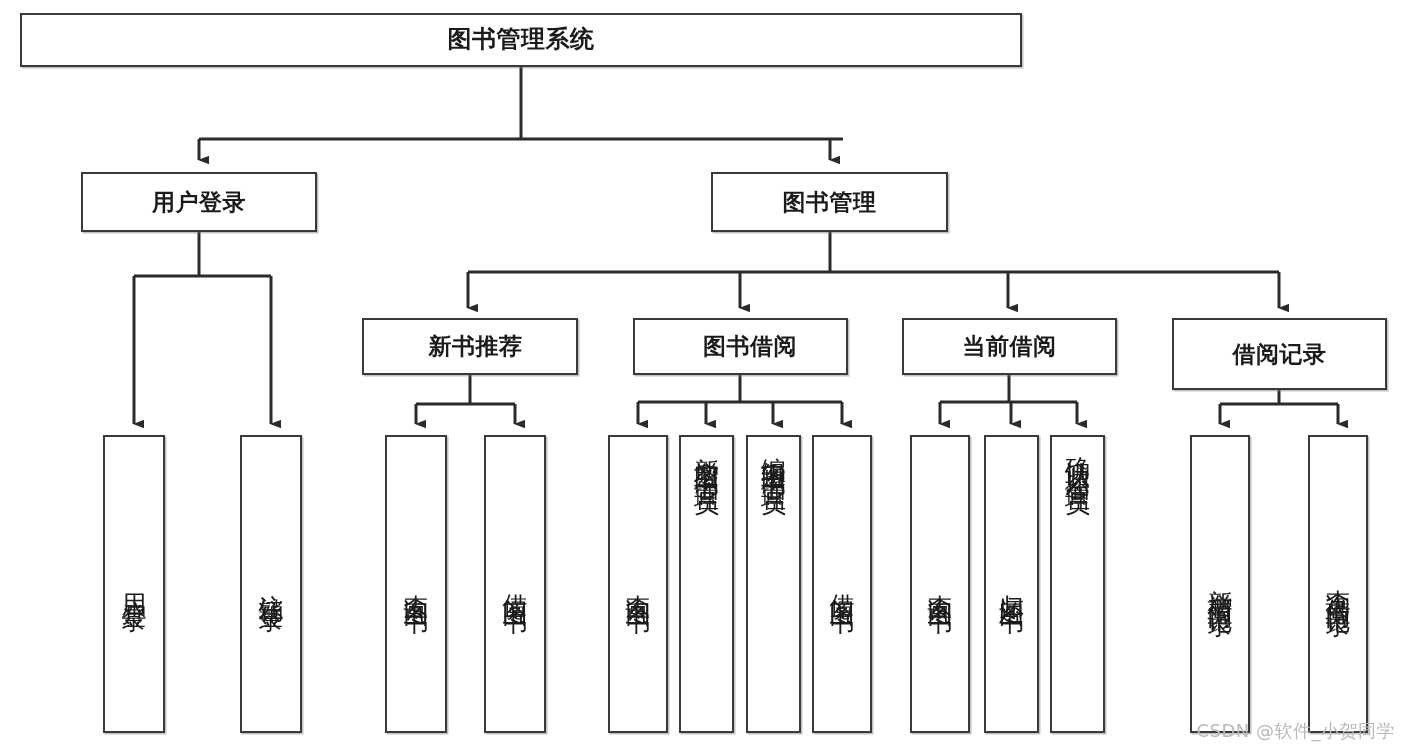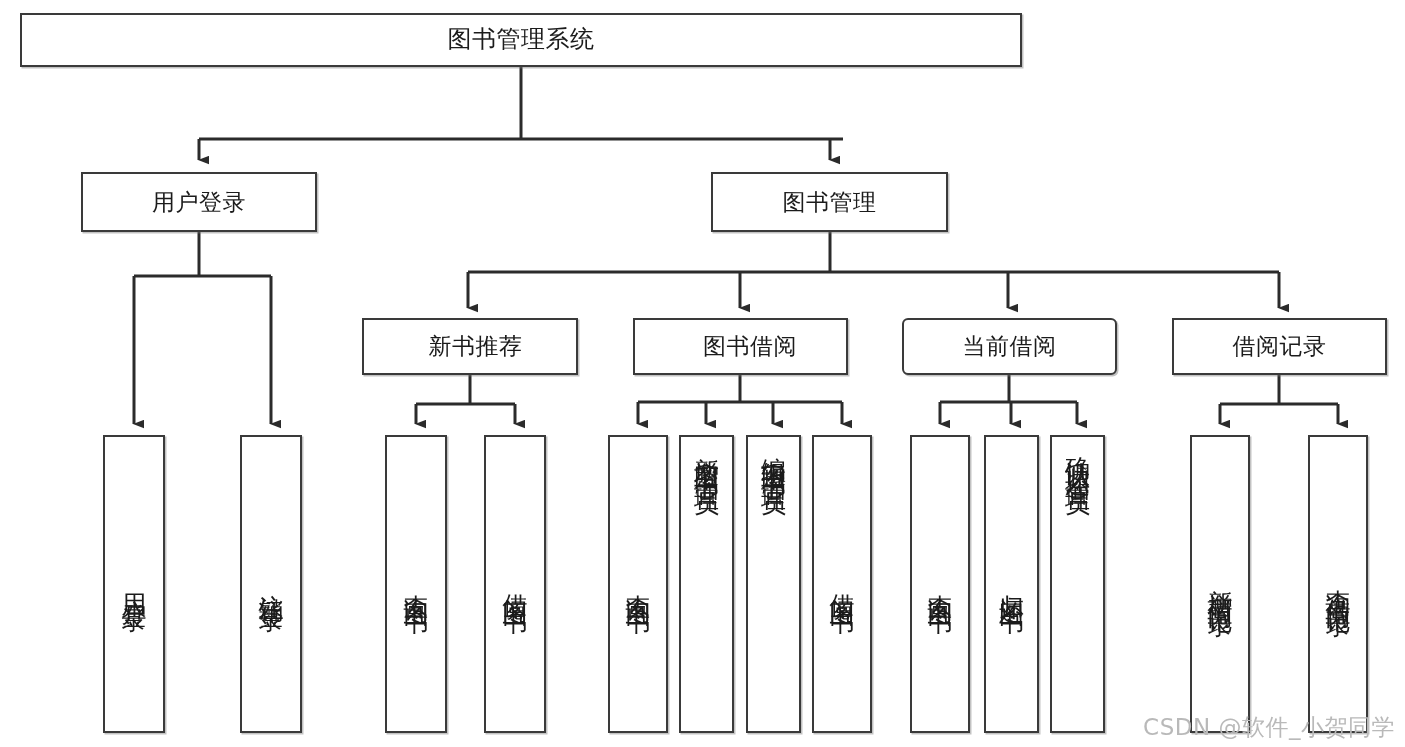--- a/index.html
+++ b/index.html
@@ -39,20 +39,21 @@
   }
   .node .label {
     color: #1b1b1b;
     letter-spacing: 0.5px;
     text-align: center;
     line-height: 1.15;
     white-space: nowrap;
   }
   .node.horizontal .label {
     font-size: 23px;
+    font-weight: bold;
   }
   .node.root .label {
     font-size: 24px;
   }
   .node.vertical {
     align-items: flex-start;
     justify-content: center;
     padding-top: 0;
   }
   .node.vertical .label {
@@ -64,21 +65,21 @@
     white-space: nowrap;
     display: block;
   }
   .node.vertical.centered {
     align-items: center;
   }
   .watermark {
     position: absolute;
     right: 10px;
     bottom: 4px;
-    font-size: 23px;
+    font-size: 18px;
     color: #b9b9b9;
     white-space: nowrap;
     letter-spacing: 0.5px;
     margin-left: 24px;
   }
 </style>
 </head>
 <body>
 
 <div id="diagram-root">
@@ -145,24 +146,24 @@
   <div class="node horizontal" style="left:711px; top:172px; width:237px; height:60px;">
     <span class="label">图书管理</span>
   </div>
 
   <div class="node horizontal" style="left:362px; top:318px; width:216px; height:57px;padding-left:11px;">
     <span class="label">新书推荐</span>
   </div>
   <div class="node horizontal" style="left:633px; top:318px; width:215px; height:57px;padding-left:19px;">
     <span class="label">图书借阅</span>
   </div>
-  <div class="node horizontal" style="left:902px; top:318px; width:215px; height:57px;border-radius:6px;">
+  <div class="node horizontal" style="left:902px; top:318px; width:215px; height:57px;">
     <span class="label">当前借阅</span>
   </div>
-  <div class="node horizontal" style="left:1172px; top:318px; width:215px; height:57px;">
+  <div class="node horizontal" style="left:1172px; top:318px; width:215px; height:72px;">
     <span class="label">借阅记录</span>
   </div>
 
   <div class="node vertical centered" style="left:103px; top:435px; width:62px; height:298px;">
     <span class="label">用户登录</span>
   </div>
   <div class="node vertical centered" style="left:240px; top:435px; width:62px; height:298px;">
     <span class="label">注销登录</span>
   </div>
 

